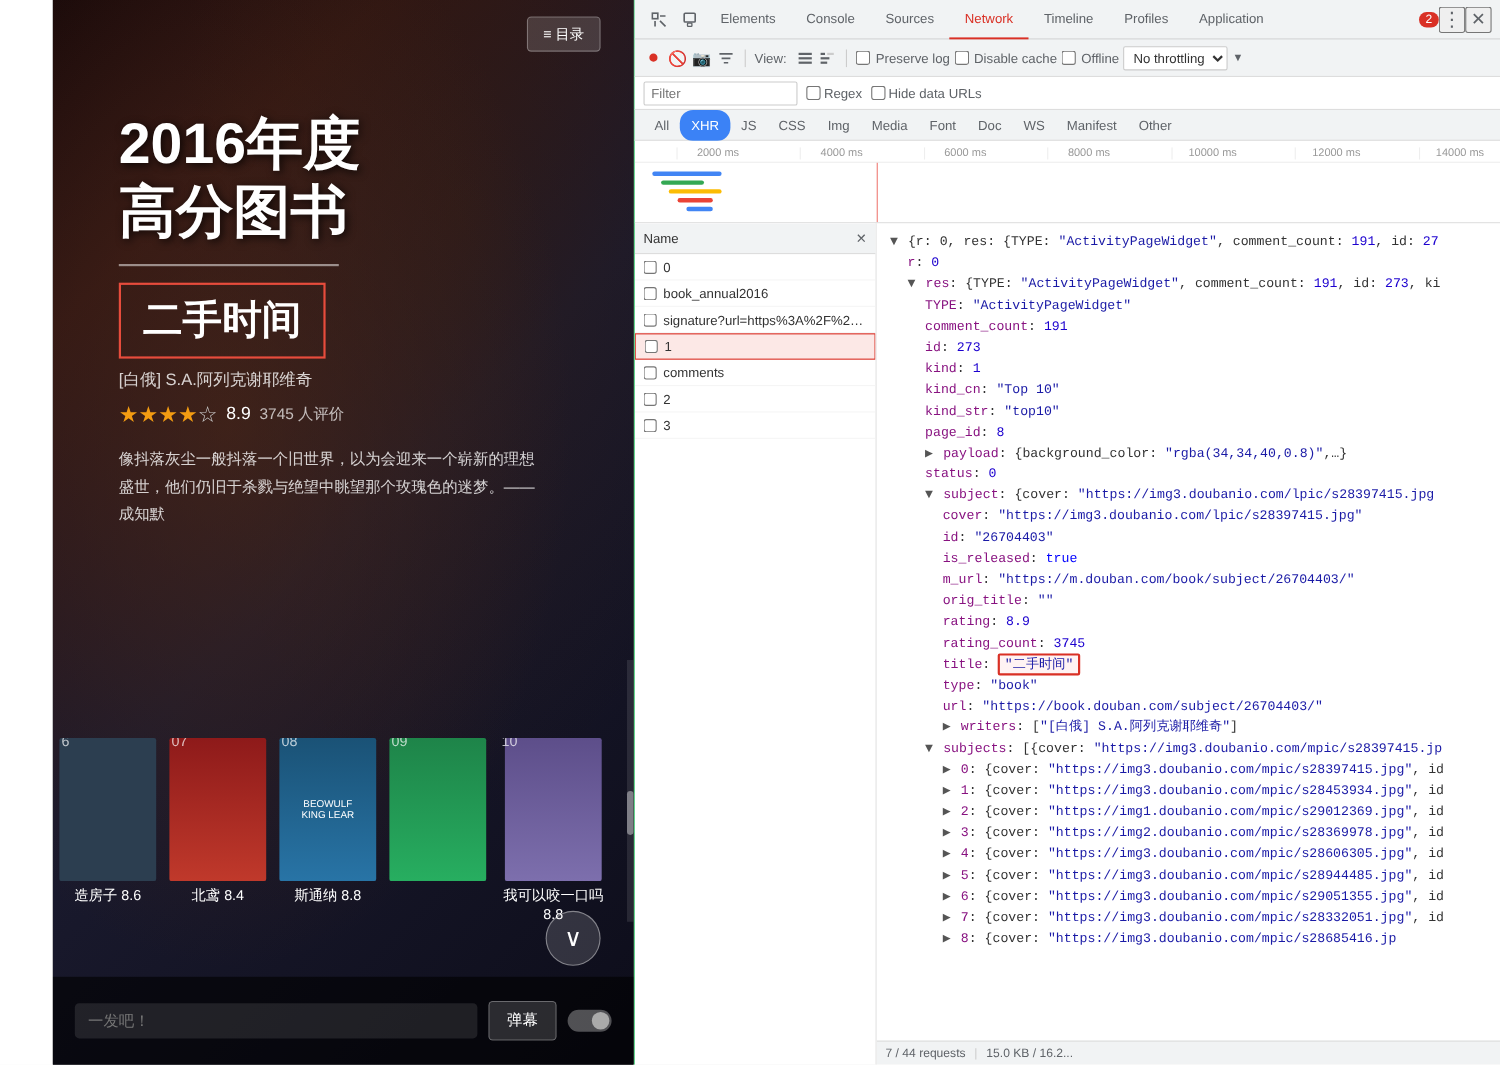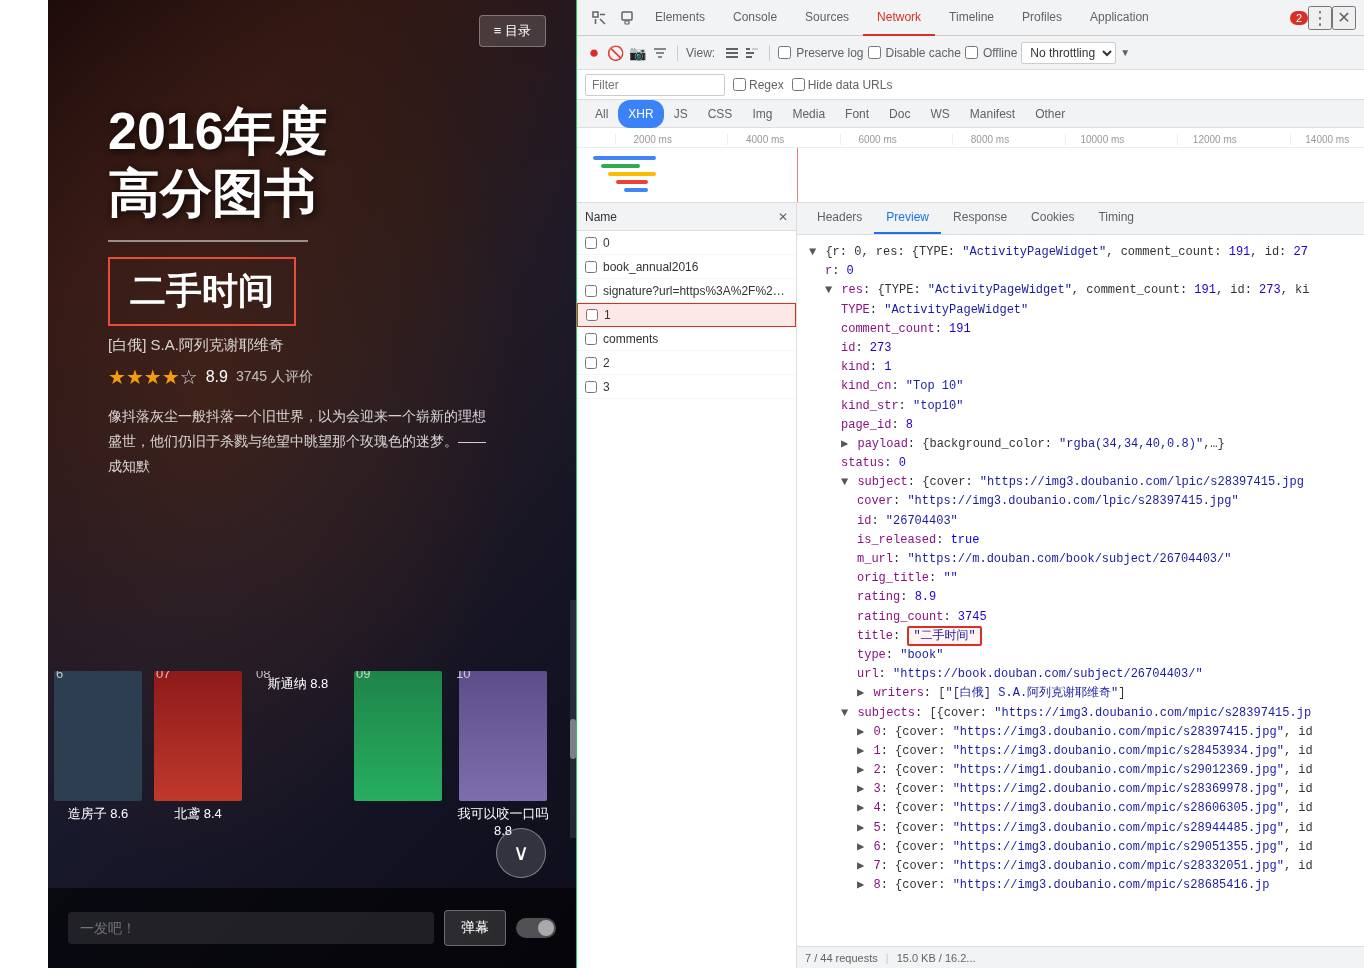--- a/index.html
+++ b/index.html
@@ -556,20 +556,23 @@
       <div class="book-cover cover-1" style="background:#2c3e50;"></div>
       <div class="book-score">造房子 8.6</div>
     </div>
     <div class="book-item">
       <span class="book-num">07</span>
       <div class="book-cover" style="background:linear-gradient(180deg,#8e1a1a,#c0392b);"></div>
       <div class="book-score">北鸢 8.4</div>
     </div>
     <div class="book-item">
       <span class="book-num">08</span>
+      <div class="book-cover" style="background:linear-gradient(180deg,#1a5276,#2874a6); display:flex;align-items:center;justify-content:center;">
+        <span style="color:#fff;font-size:9px;text-align:center;padding:2px;">BEOWULF<br>KING LEAR</span>
+      </div>
       <div class="book-score">斯通纳 8.8</div>
     </div>
     <div class="book-item">
       <span class="book-num">09</span>
       <div class="book-cover" style="background:linear-gradient(180deg,#1e8449,#27ae60);"></div>
       <div class="book-score"></div>
     </div>
     <div class="book-item" style="width:110px;">
       <span class="book-num">10</span>
       <div class="book-cover" style="background:linear-gradient(180deg,#5d4e8a,#7d6fad);"></div>
@@ -770,27 +773,20 @@
             <span class="req-name">2</span>
           </div>
           <div class="req-item">
             <input type="checkbox" class="req-checkbox" style="">
             <span class="req-name">3</span>
           </div>
         </div>
       </div>
 
       <div class="detail-pane">
-        <div class="detail-tabs">
-          <div class="detail-tab">Headers</div>
-          <div class="detail-tab active">Preview</div>
-          <div class="detail-tab">Response</div>
-          <div class="detail-tab">Cookies</div>
-          <div class="detail-tab">Timing</div>
-        </div>
 
         <div class="detail-content">
 
           <div class="json-line">
             <span class="json-toggle">▼</span>
             <span>{r: 0, res: {TYPE: <span class="json-string">"ActivityPageWidget"</span>, comment_count: <span class="json-number">191</span>, id: <span class="json-number">27</span></span>
           </div>
 
           <div class="json-indent-1">
             <span class="json-key">r</span>: <span class="json-number">0</span>

